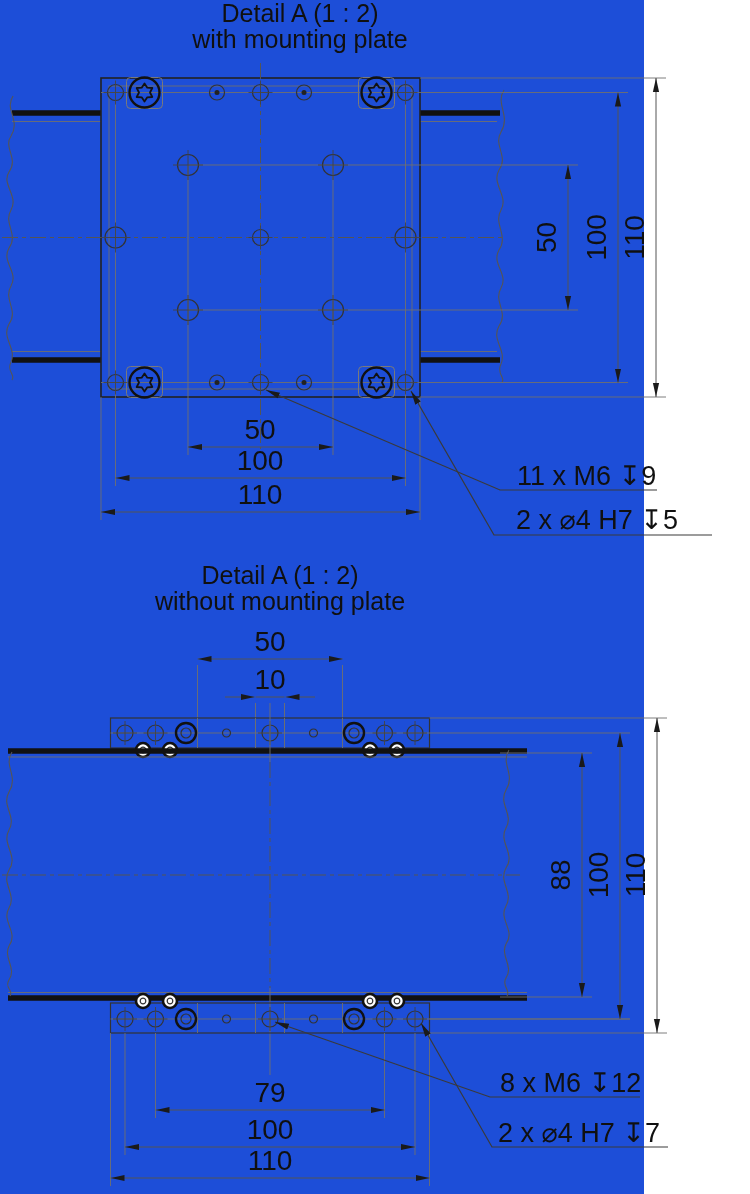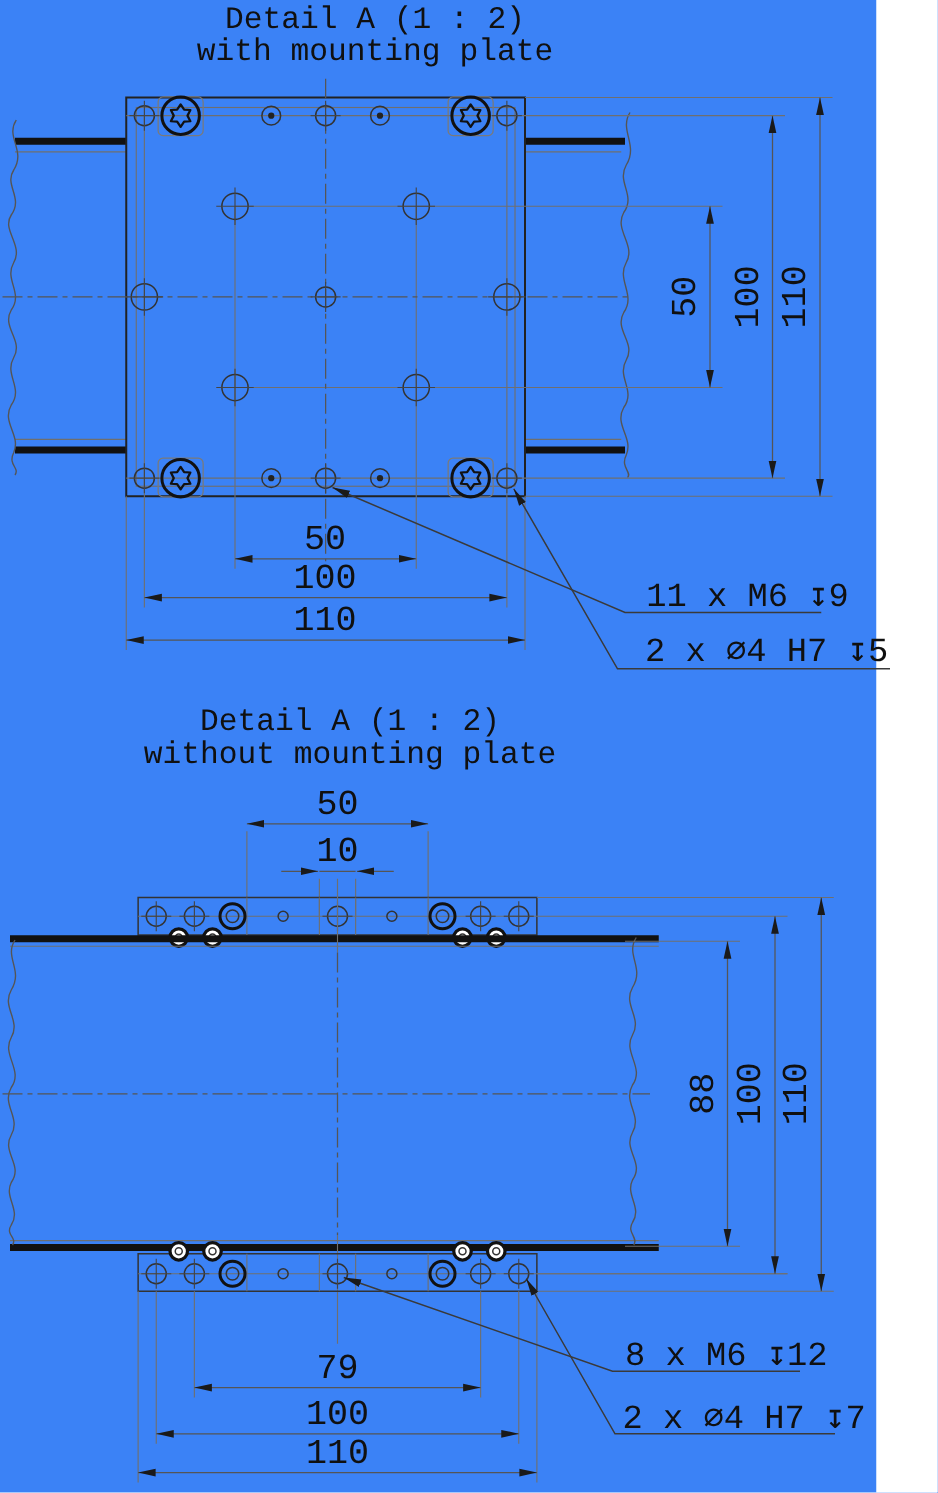--- a/index.html
+++ b/index.html
@@ -1,16 +1,16 @@
 <!DOCTYPE html>
 <html><head>
 <meta charset="utf-8">
 <style>
   html,body{margin:0;padding:0;background:#ffffff;}
-  .page{width:701px;height:1194px;background:#3b82f6;position:relative;font-family:Liberation Mono, monospace;}
+  .page{width:644px;height:1194px;background:#1d4ed8;position:relative;font-family:Liberation Sans, sans-serif;}
   svg{display:block;}
   text{fill:#101010;}
   .title{font-size:25px;letter-spacing:0px;}
   .dim{font-size:28px;}
   .callout{font-size:27px;}
   .outline{stroke:#222;stroke-width:1.6;fill:none;}
   .thin{stroke:#6f6f6f;stroke-width:0.9;fill:none;}
   .thick{stroke:#111;stroke-width:5.5;fill:none;}
   .wavy{stroke:#555;stroke-width:1.1;fill:none;}
   .cl{stroke:#555;stroke-width:1;fill:none;stroke-dasharray:16 4 4 4;}

